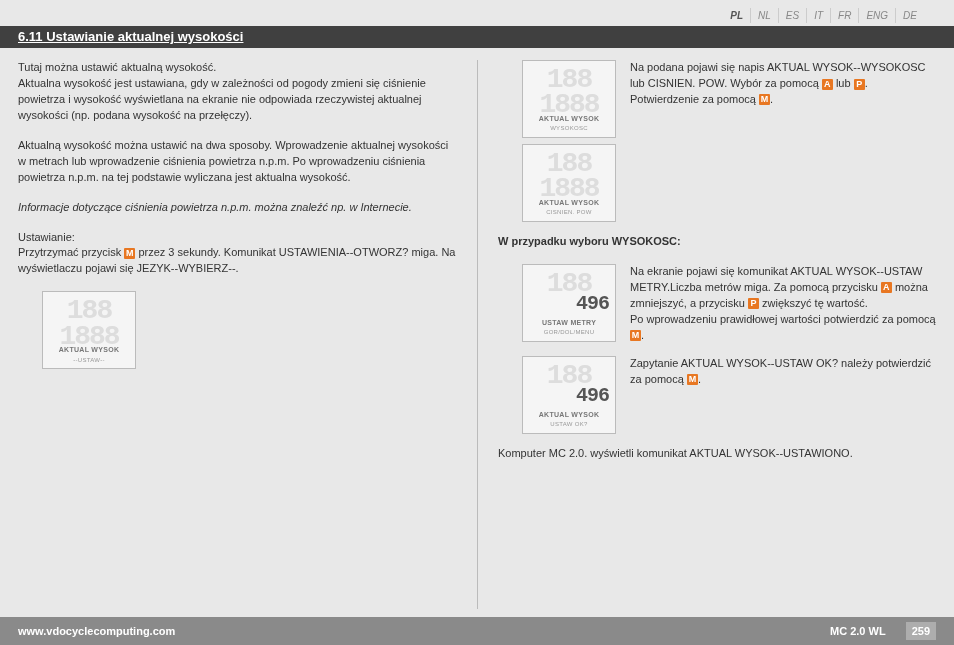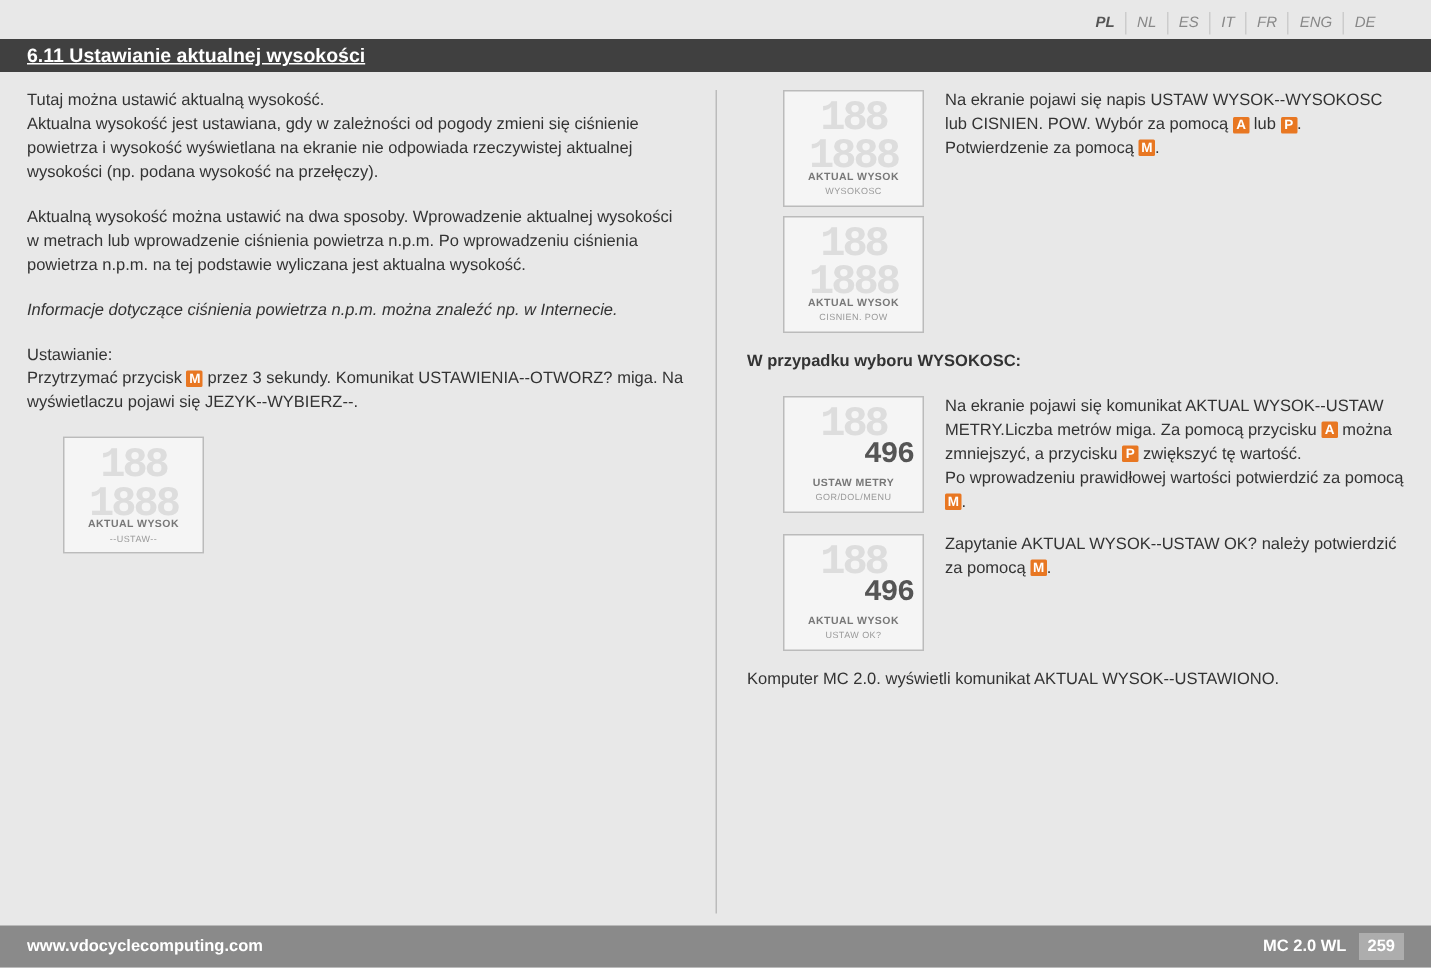--- a/index.html
+++ b/index.html
@@ -22,21 +22,21 @@
 .lcd-ghost { color: #ddd; font-family: 'Courier New', monospace; font-weight: bold; font-size: 28px; letter-spacing: -2px; position: absolute; top: 6px; left: 6px; right: 6px; text-align: center; line-height: 0.9; }
 .lcd-num { color: #555; font-family: 'Courier New', monospace; font-weight: bold; font-size: 20px; text-align: right; padding-right: 2px; letter-spacing: -1px; }
 .lcd-text1 { color: #777; font-size: 7px; font-weight: bold; text-align: center; letter-spacing: 0.3px; }
 .lcd-text2 { color: #999; font-size: 6px; text-align: center; letter-spacing: 0.3px; }
 .icon { display: inline-block; width: 11px; height: 11px; line-height: 11px; text-align: center; font-size: 9px; font-weight: bold; color: #fff; vertical-align: middle; border-radius: 1px; }
 .icon-a { background: #e87722; }
 .icon-p { background: #e87722; }
 .icon-m { background: #e87722; }
 .bold { font-weight: bold; }
 .footer { position: absolute; bottom: 0; left: 0; right: 0; height: 22px; background: #8a8a8a; color: #fff; font-size: 11px; font-weight: bold; display: flex; justify-content: space-between; align-items: center; padding: 14px 18px; }
-.footer-right { display: flex; align-items: center; gap: 8px; }
+.footer-right { display: flex; align-items: center; gap: 20px; }
 .page-num { background: #adadad; padding: 3px 6px; }
 .row-text { flex: 1; }
 .stack { display: flex; flex-direction: column; gap: 6px; }
 </style>
 </head>
 <body>
 <div class="page">
 
 <div class="lang-bar">
   <span class="lang-item active">PL</span>
@@ -85,21 +85,21 @@
         </div>
         <div class="lcd">
           <div class="lcd-ghost">188<br>1888</div>
           <div class="lcd-inner">
             <div class="lcd-text1" style="width:100%">AKTUAL WYSOK</div>
             <div class="lcd-text2" style="width:100%">CISNIEN. POW</div>
           </div>
         </div>
       </div>
       <div class="row-text">
-        <span>Na ekranie pojawi się napis USTAW WYSOK--WYSOKOSC lub CISNIEN. POW. Wybór za pomocą </span><span class="icon icon-a">A</span><span> lub </span><span class="icon icon-p">P</span><span>. Potwierdzenie za pomocą </span><span class="icon icon-m">M</span><span>.</span>
+        <span>Na podana pojawi się napis AKTUAL WYSOK--WYSOKOSC lub CISNIEN. POW. Wybór za pomocą </span><span class="icon icon-a">A</span><span> lub </span><span class="icon icon-p">P</span><span>. Potwierdzenie za pomocą </span><span class="icon icon-m">M</span><span>.</span>
       </div>
     </div>
 
     <div class="para bold">W przypadku wyboru WYSOKOSC:</div>
 
     <div class="row">
       <div class="lcd">
         <div class="lcd-ghost">188<br>&nbsp;</div>
         <div class="lcd-inner">
           <div class="lcd-num" style="width:100%">496</div>

